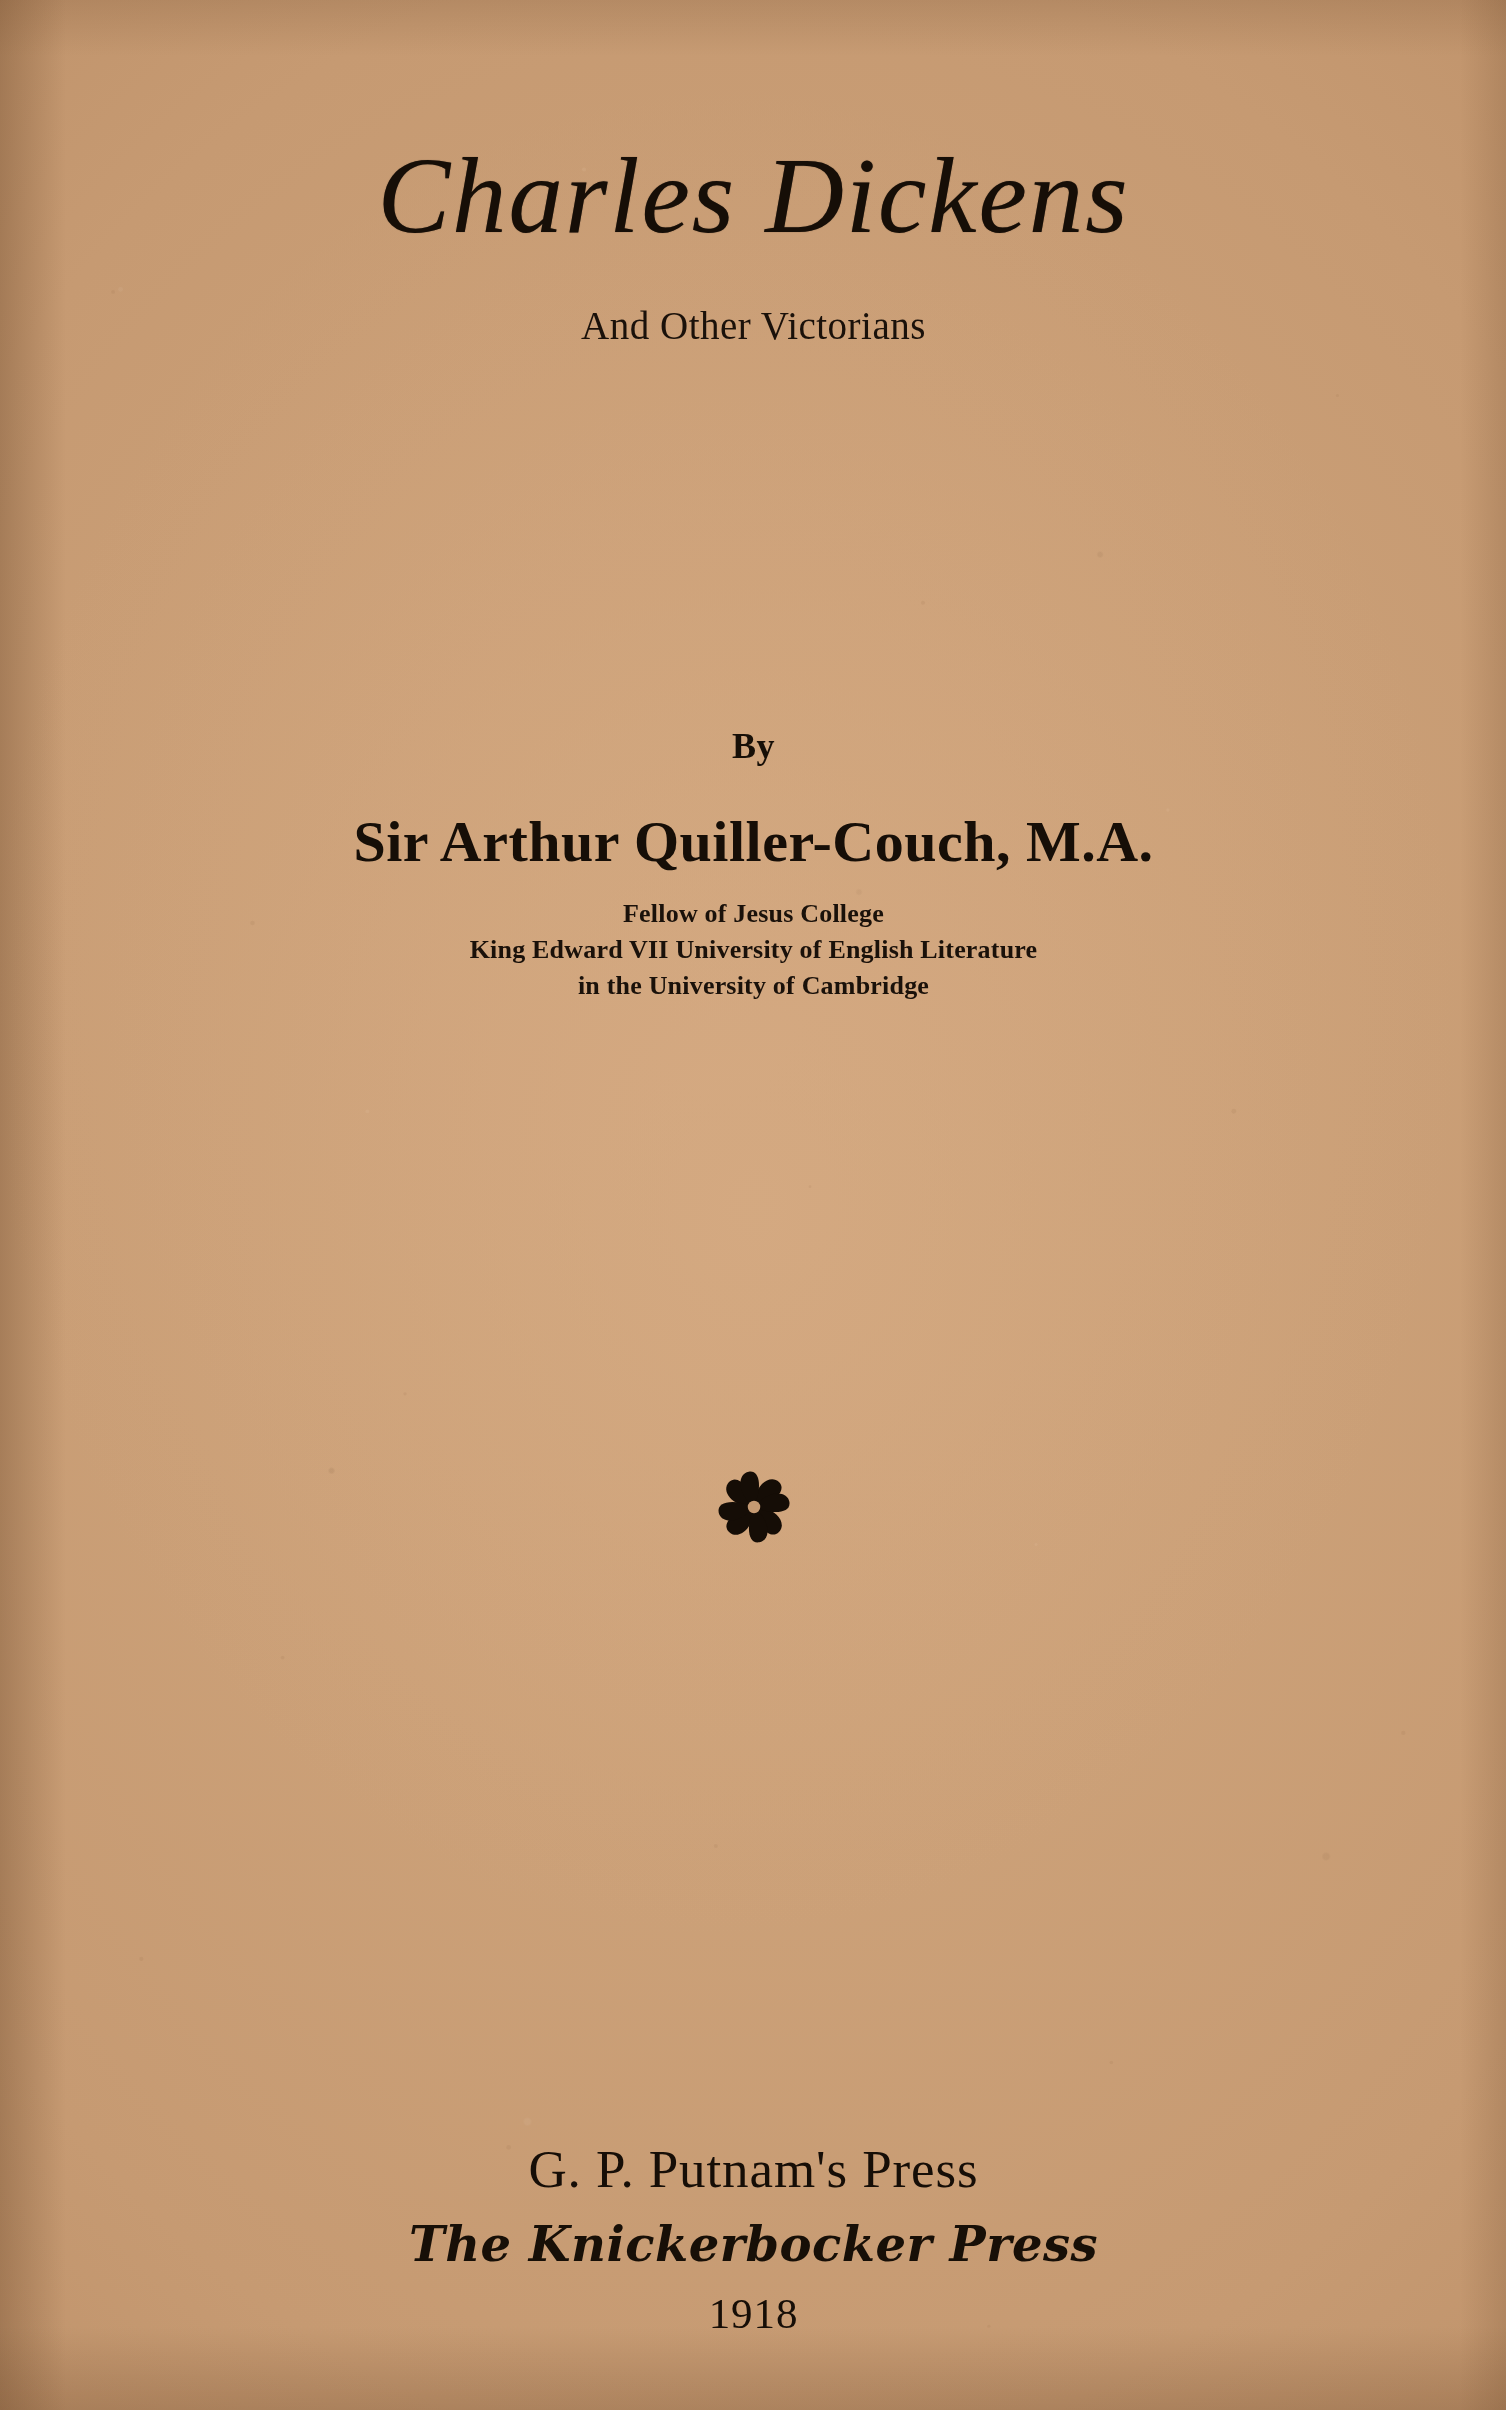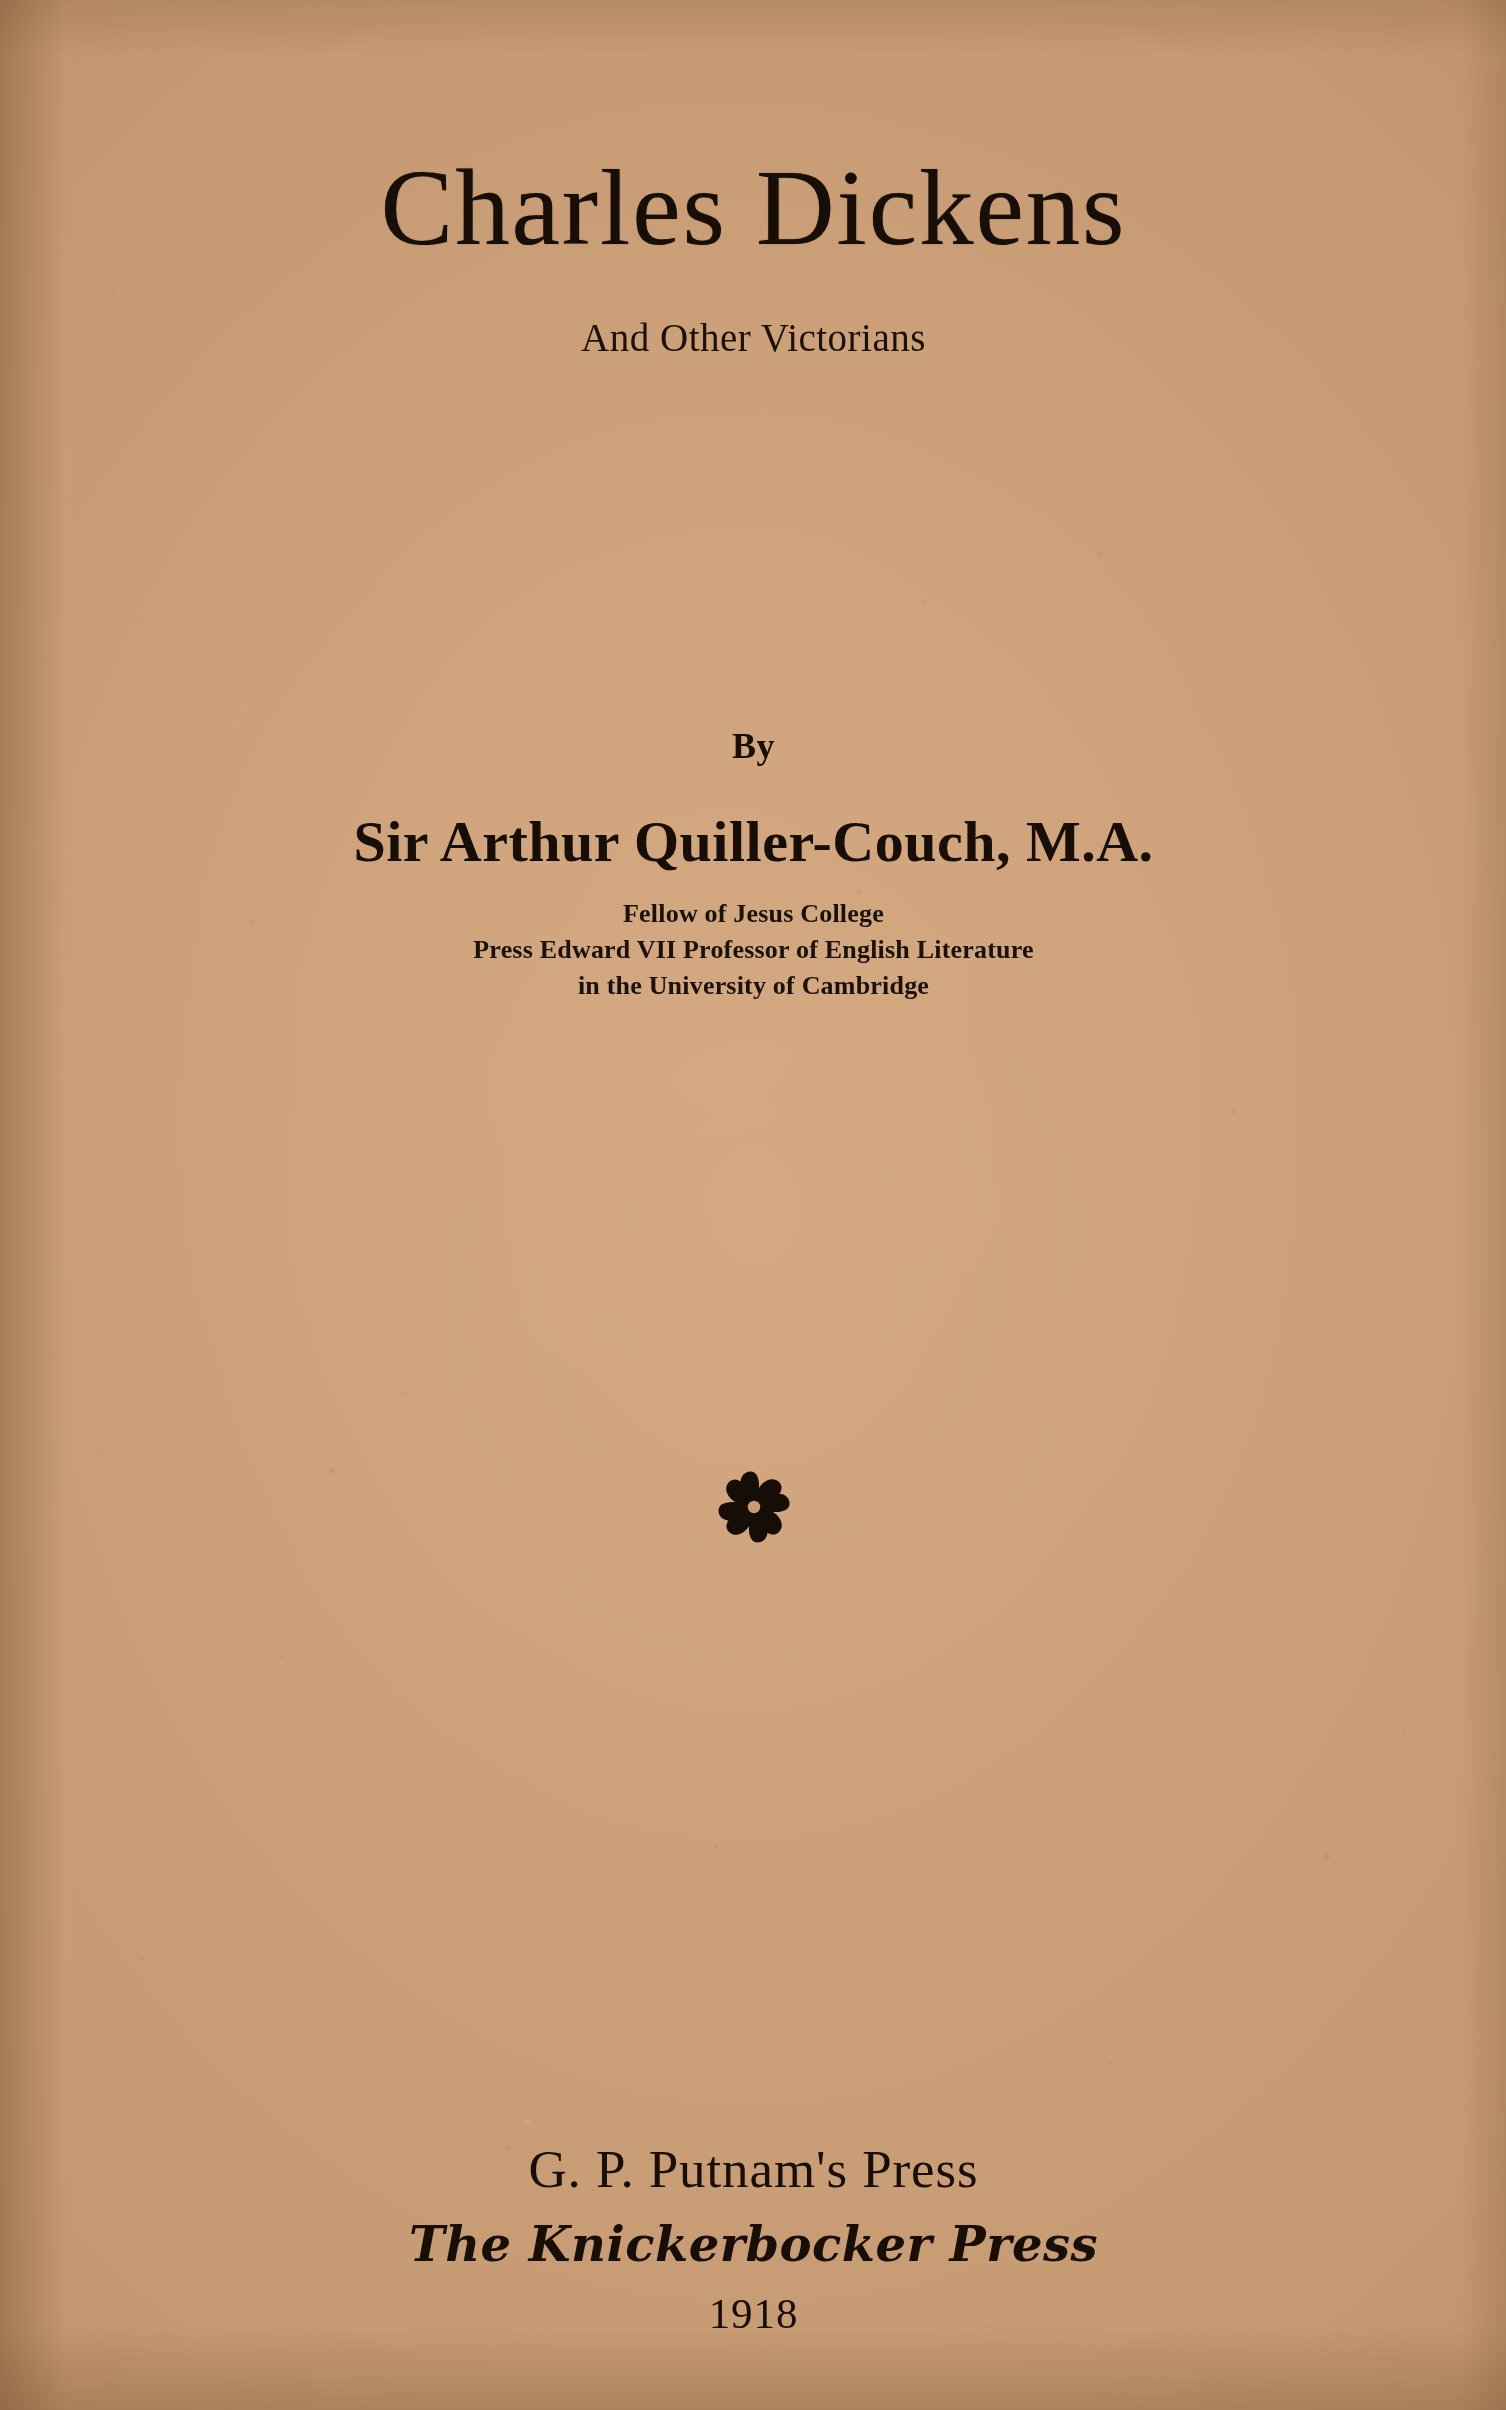--- a/index.html
+++ b/index.html
@@ -77,22 +77,23 @@
     left: 0; right: 0;
     top: 141px;
   }
   .book-title {
     font-family: "Liberation Serif", serif;
     font-size: 109px;
     line-height: 1.0;
     letter-spacing: 1.9px;
     font-weight: 400;
     color: #160e07;
-    margin: 12px;
+    margin: 0;
     text-shadow: 0 0 0.9px rgba(20,12,5,0.55);
+    font-style: italic;
   }
   .book-subtitle {
     font-family: "Liberation Serif", serif;
     font-size: 39px;
     line-height: 1.1;
     font-weight: 400;
     letter-spacing: 0.5px;
     margin: 55px 0 0 0;
     color: #1a110a;
   }
@@ -224,21 +225,21 @@
     <div class="title-block">
       <h1 class="book-title">Charles Dickens</h1>
       <h2 class="book-subtitle">And Other Victorians</h2>
     </div>
 
     <div class="author-block">
       <p class="by-word">By</p>
       <p class="author-name">Sir Arthur Quiller-Couch, M.A.</p>
       <p class="credential">
         <span>Fellow of Jesus College</span><br>
-        <span>Press Edward VII Professor of English Literature</span><br>
+        <span>King Edward VII University of English Literature</span><br>
         <span>in the University of Cambridge</span>
       </p>
     </div>
 
     <div class="ornament">
       <svg width="104" height="104" viewBox="0 0 100 100" aria-hidden="true">
         <g fill="#150d06">
           <g>
             <path d="M50 50 C50 28, 66 18, 74 26 C82 34, 70 46, 50 50 Z"></path>
             <path d="M50 50 C72 50, 82 66, 74 74 C66 82, 54 70, 50 50 Z"></path>

